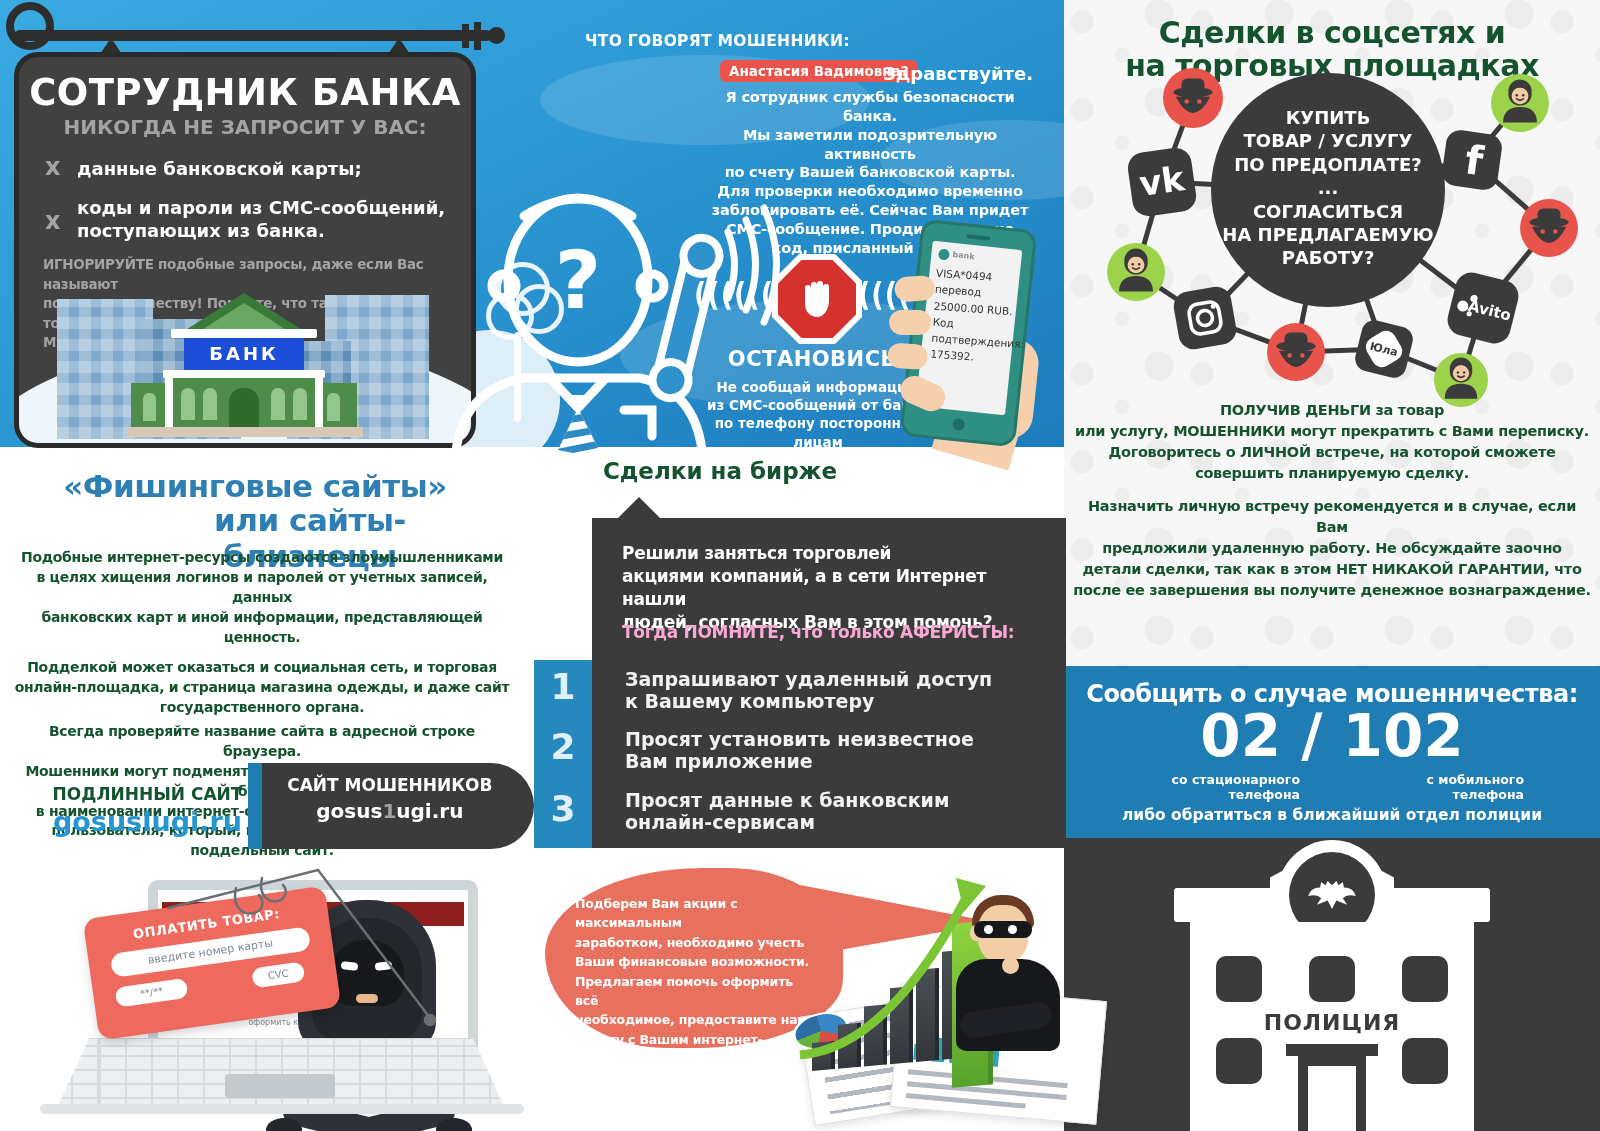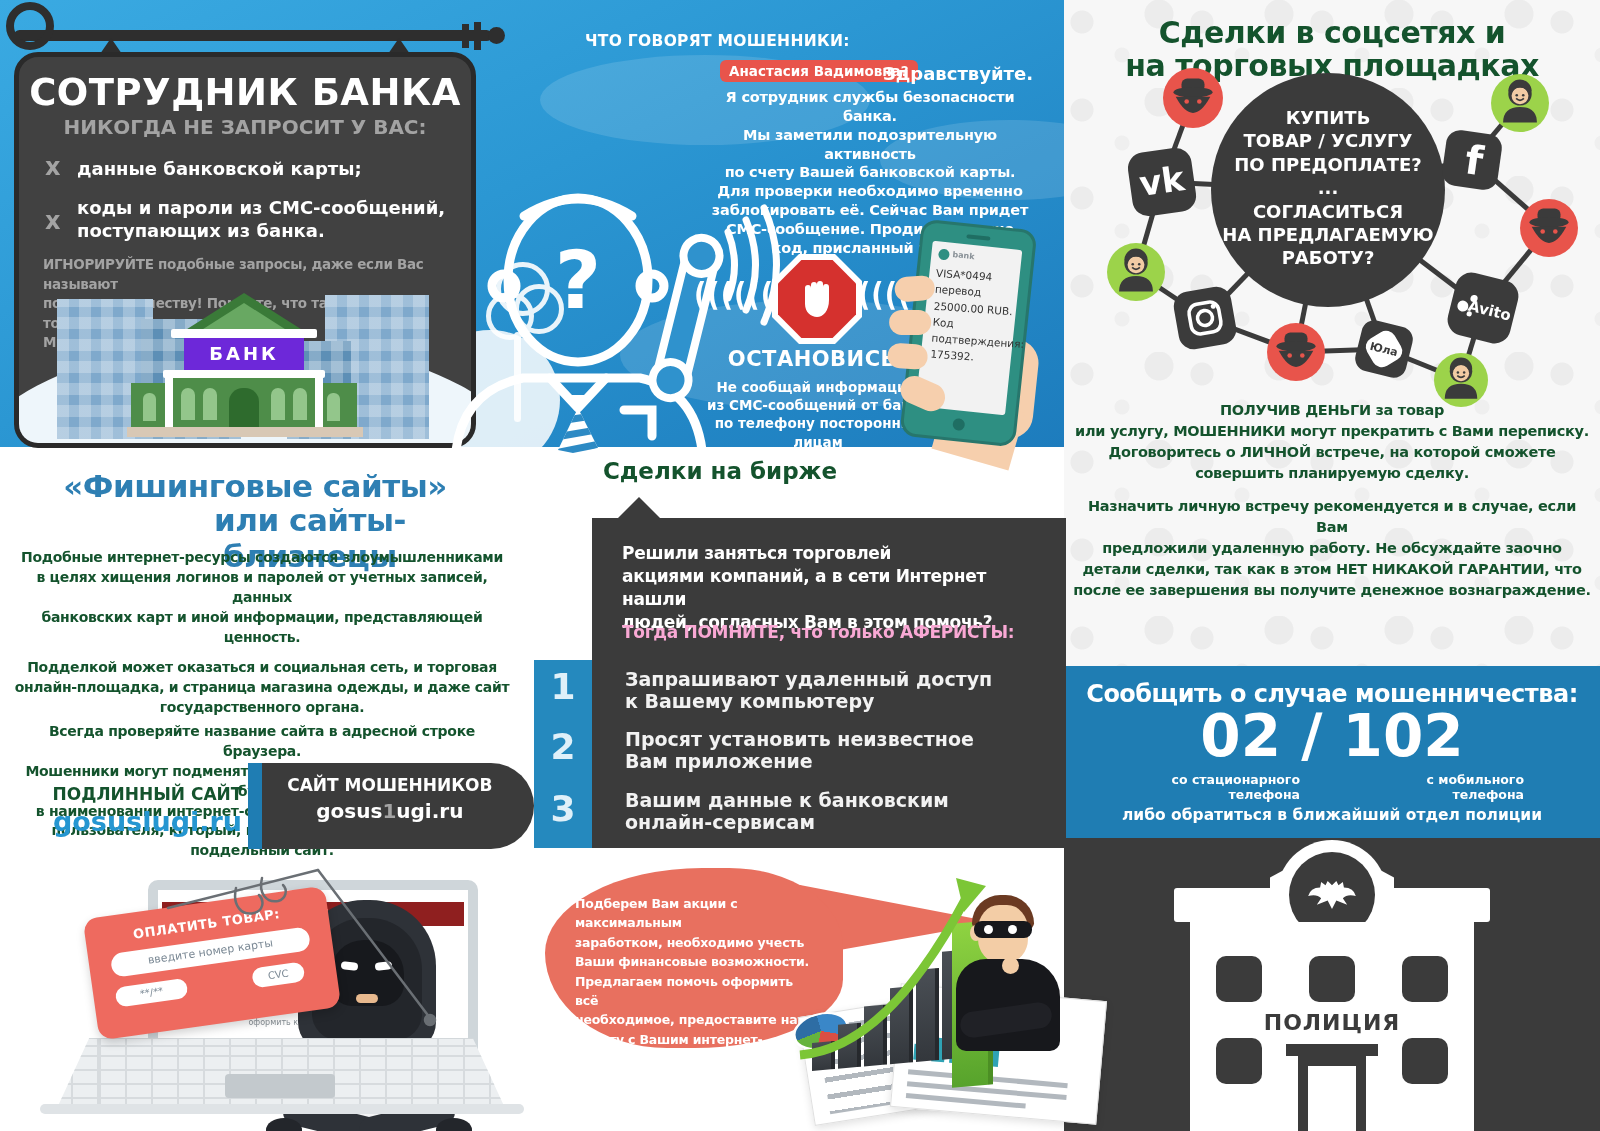--- a/index.html
+++ b/index.html
@@ -65,21 +65,21 @@
     <div class="abs grid-bldg" style="left:122px;top:262px;width:100px;height:120px;background-color:#5d8fb6"></div>
     <div class="abs grid-bldg" style="left:306px;top:238px;width:104px;height:144px;background-color:#7fa9cc"></div>
     <div class="abs grid-bldg" style="left:268px;top:284px;width:64px;height:98px;background-color:#5d8fb6"></div>
 
     <div class="abs" style="left:100px;top:230px;width:250px;height:150px">
       <div class="abs" style="left:12px;top:96px;width:44px;height:46px;background:#4e8d49"></div>
       <div class="abs" style="left:194px;top:96px;width:44px;height:46px;background:#4e8d49"></div>
       <div class="abs" style="left:65px;top:6px;width:120px;height:38px;background:#3a7a38;clip-path:polygon(50% 0,100% 100%,0 100%)"></div>
       <div class="abs" style="left:81px;top:16px;width:88px;height:28px;background:#68a862;clip-path:polygon(50% 0,100% 100%,0 100%)"></div>
       <div class="abs" style="left:52px;top:42px;width:146px;height:9px;background:#fff;border-radius:2px"></div>
-      <div class="abs ctr b w" style="left:65px;top:51px;width:120px;height:32px;background:#6d28d9;font-size:18px;letter-spacing:3px;line-height:32px">БАНК</div>
+      <div class="abs ctr b w" style="left:65px;top:51px;width:120px;height:32px;background:#1d4ed8;font-size:18px;letter-spacing:3px;line-height:32px">БАНК</div>
       <div class="abs" style="left:44px;top:83px;width:162px;height:8px;background:#fff;border-radius:2px"></div>
       <div class="abs" style="left:50px;top:91px;width:150px;height:51px;background:#4e8d49"></div>
       <div class="abs" style="left:46px;top:88px;width:8px;height:54px;background:#fff"></div>
       <div class="abs" style="left:196px;top:88px;width:8px;height:54px;background:#fff"></div>
       <div class="abs" style="left:62px;top:101px;width:14px;height:32px;background:#93c68b;border-radius:7px 7px 0 0"></div>
       <div class="abs" style="left:84px;top:101px;width:14px;height:32px;background:#93c68b;border-radius:7px 7px 0 0"></div>
       <div class="abs" style="left:110px;top:101px;width:30px;height:41px;background:#2e6b2d;border-radius:14px 14px 0 0"></div>
       <div class="abs" style="left:152px;top:101px;width:14px;height:32px;background:#93c68b;border-radius:7px 7px 0 0"></div>
       <div class="abs" style="left:174px;top:101px;width:14px;height:32px;background:#93c68b;border-radius:7px 7px 0 0"></div>
       <div class="abs" style="left:24px;top:106px;width:13px;height:28px;background:#93c68b;border-radius:6px 6px 0 0"></div>
@@ -342,21 +342,21 @@
   <div class="abs" style="left:592px;top:660px;width:474px;height:188px;background:#3b3b3b"></div>
   <div class="abs" style="left:534px;top:660px;width:58px;height:188px;background:#2589be">
     <div class="abs ctr b" style="left:0;top:6px;width:100%;font-size:36px;color:#dff0f9">1</div>
     <div class="abs ctr b" style="left:0;top:66px;width:100%;font-size:36px;color:#dff0f9">2</div>
     <div class="abs ctr b" style="left:0;top:128px;width:100%;font-size:36px;color:#dff0f9">3</div>
   </div>
   <div class="abs b pre" style="left:625px;top:668px;width:430px;font-size:19px;color:#f2f2f2;line-height:1.18">Запрашивают удаленный доступ
 к Вашему компьютеру</div>
   <div class="abs b pre" style="left:625px;top:728px;width:430px;font-size:19px;color:#f2f2f2;line-height:1.18">Просят установить неизвестное
 Вам приложение</div>
-  <div class="abs b pre" style="left:625px;top:789px;width:430px;font-size:19px;color:#f2f2f2;line-height:1.18">Вашим данные к банковским
+  <div class="abs b pre" style="left:625px;top:789px;width:430px;font-size:19px;color:#f2f2f2;line-height:1.18">Просят данные к банковским
 онлайн-сервисам</div>
 
   <div class="abs" style="left:0;top:860px;width:560px;height:271px">
 
     <div class="abs" style="left:148px;top:20px;width:310px;height:168px;background:#fff;border:10px solid #cfd6da;border-radius:10px">
       <div class="abs ctr b w" style="left:4px;top:12px;width:302px;height:24px;background:#8f1f1f;font-size:12.5px;line-height:24px;letter-spacing:.5px">ФИШИНГОВЫЙ САЙТ</div>
       <svg style="left:90px;top:48px;width:80px;height:78px" viewBox="0 0 80 78">
         <g fill="none" stroke="#5b6670" stroke-width="4">
           <path d="M22 20 L38 4 L54 20"></path>
           <path d="M8 22 L68 22 L60 58 L16 58 Z"></path>

